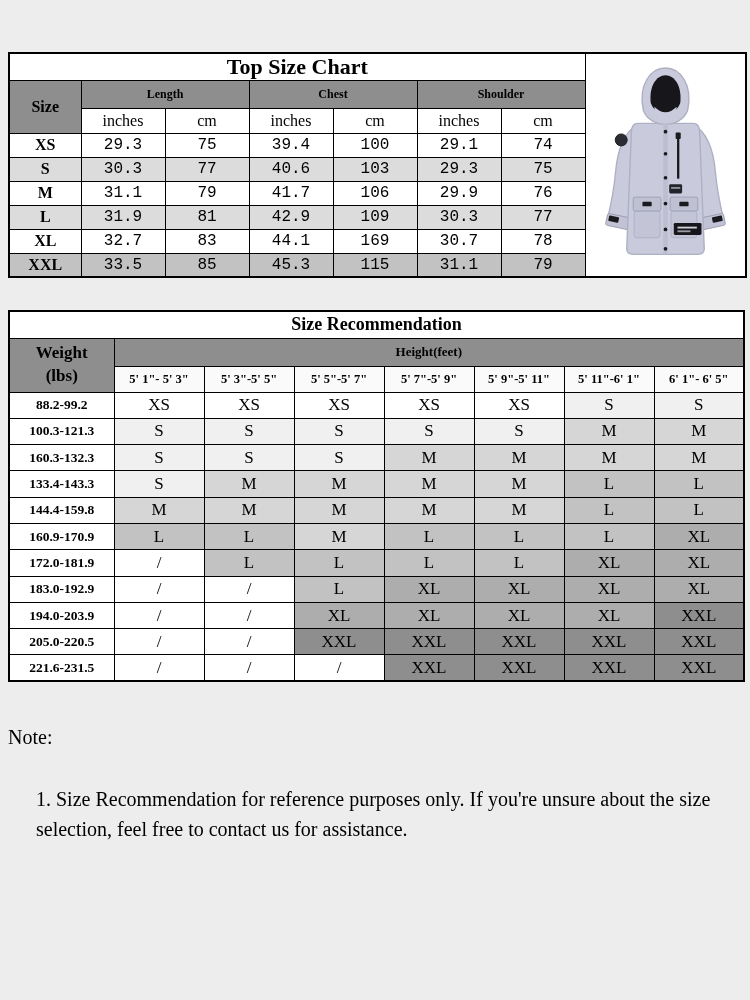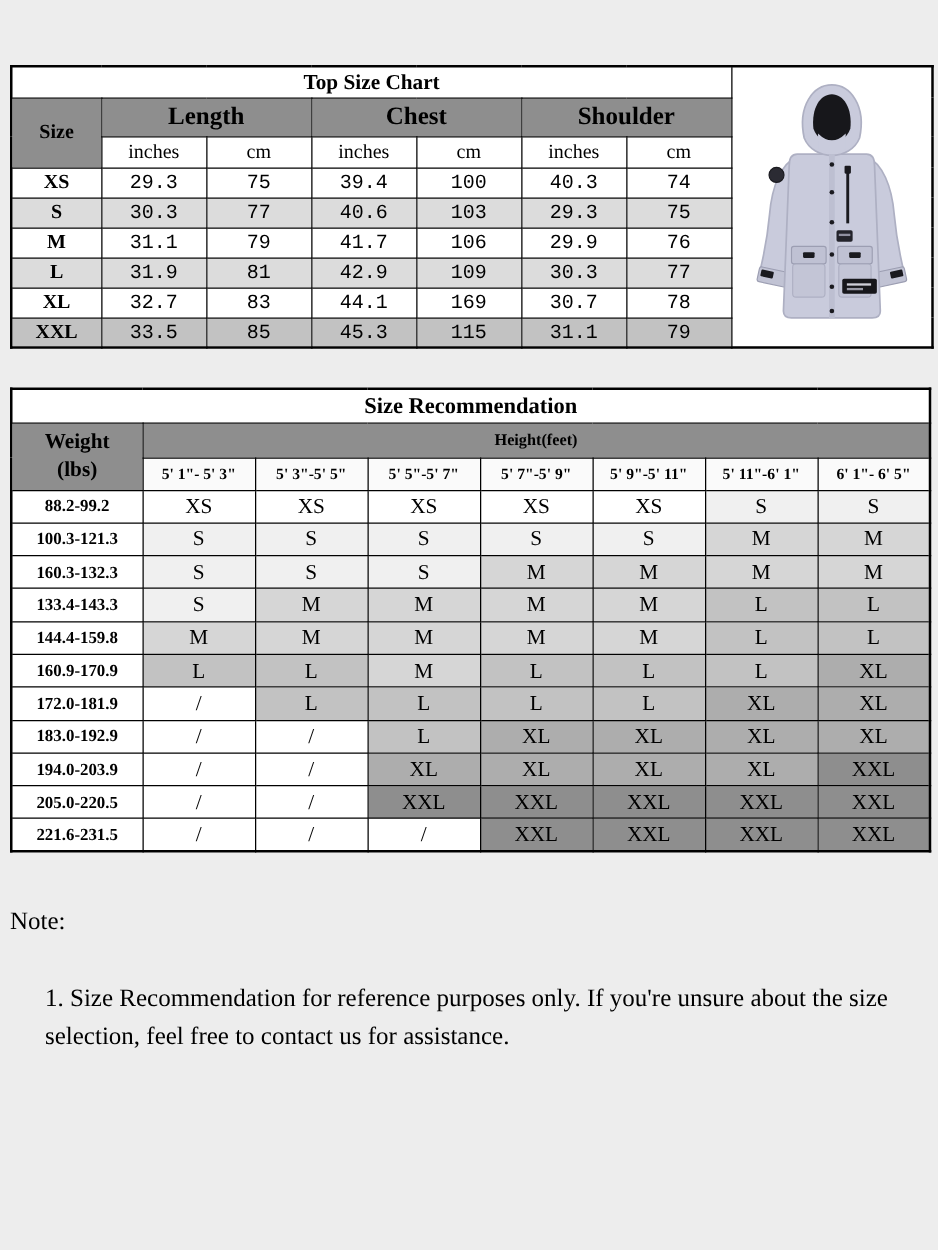--- a/index.html
+++ b/index.html
@@ -12,23 +12,23 @@
     overflow:hidden;
   }
   .sheet { position:relative; width:750px; height:1000px; }
 
   
   table { border-collapse:collapse; table-layout:fixed; background:#fff; }
   td, th { border:1px solid #000; text-align:center; vertical-align:middle; overflow:hidden; }
 
   
   .t1 { position:absolute; left:8px; top:52px; width:737px; border:2px solid #000; }
-  .t1 .t1-title   { height:25px; font-weight:bold; font-size:17px; }
+  .t1 .t1-title   { height:25px; font-weight:bold; font-size:22px; }
   .t1 .t1-size-h  { background:#8e8e8e; font-weight:bold; font-size:16px; }
-  .t1 .t1-group   { height:25px; background:#8e8e8e; font-weight:bold; font-size:20px; }
+  .t1 .t1-group   { height:25px; background:#8e8e8e; font-weight:bold; font-size:12px; }
   .t1 .t1-unit    { height:25px; font-size:16px; }
   .t1 .t1-size    { font-weight:bold; font-size:16px; }
   .t1 .t1-val     { font-size:16px;font-family:Liberation Mono, monospace; }
   .t1 tr.t1-data td { height:24px; }
   .t1 .jacket-cell { background:#fff; padding:2px; }
 
   
   .t2 { position:absolute; left:8px; top:310px; width:735px; border:2px solid #000; }
   .t2 .t2-title  { height:27px; font-weight:bold; font-size:18px; }
   .t2 .t2-weight-h { background:#8e8e8e; font-weight:bold; font-size:17px; line-height:1.35; }
@@ -124,21 +124,21 @@
         <td class="t1-unit">inches</td>
         <td class="t1-unit">cm</td>
       </tr>
 
     <tr class="t1-data" style="background: rgb(255, 255, 255);">
           <td class="t1-size">XS</td>
           <td class="t1-val">29.3</td>
           <td class="t1-val">75</td>
           <td class="t1-val">39.4</td>
           <td class="t1-val">100</td>
-          <td class="t1-val">40.3</td>
+          <td class="t1-val">29.1</td>
           <td class="t1-val">74</td>
         </tr>
         <tr class="t1-data" style="background: rgb(220, 220, 220);">
           <td class="t1-size">S</td>
           <td class="t1-val">30.3</td>
           <td class="t1-val">77</td>
           <td class="t1-val">40.6</td>
           <td class="t1-val">103</td>
           <td class="t1-val">29.3</td>
           <td class="t1-val">75</td>

